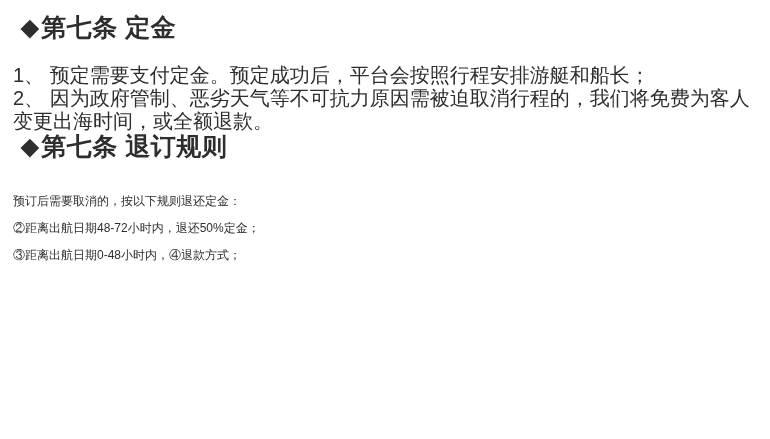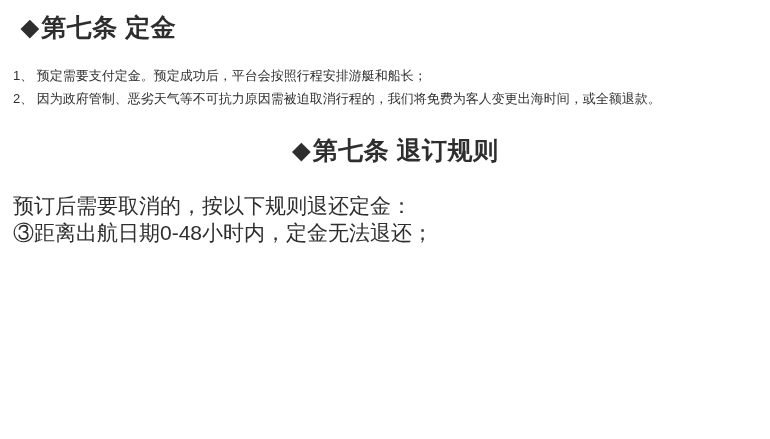--- a/index.html
+++ b/index.html
@@ -26,48 +26,46 @@
     line-height: 26px;
     font-weight: 700;
     color: #2e2e2e;
     letter-spacing: 0.5px;
     white-space: nowrap;
   }
   .section-heading.first {
     padding-top: 14px;
   }
   .section-heading.second {
-    margin-top: 27px;
-    text-align: center;
   }
   .diamond {
     display: inline-block;
     font-size: 23px;
     vertical-align: 1px;
     margin-right: 2px;
   }
   .para-block {
     margin: 24px 15px 0 13px;
     width: 748px;
   }
   .para {
     margin: 0;
-    font-size: 13px;
+    font-size: 20px;
     line-height: 23px;
     font-weight: 400;
     color: #2e2e2e;
     word-break: break-all;
   }
   .rules-block {
     margin: 29px 15px 0 13px;
     width: 748px;
   }
   .rule-line {
     margin: 0;
-    font-size: 21px;
+    font-size: 12px;
     line-height: 27px;
     font-weight: 400;
     color: #2e2e2e;
     word-break: break-all;
   }
 </style>
 </head>
 <body>
 
 <div class="doc">
@@ -76,16 +74,17 @@
 
   <div class="para-block">
     <p class="para">1、 预定需要支付定金。预定成功后，平台会按照行程安排游艇和船长；</p>
     <p class="para">2、 因为政府管制、恶劣天气等不可抗力原因需被迫取消行程的，我们将免费为客人变更出海时间，或全额退款。</p>
   </div>
 
   <h1 class="section-heading second"><span class="diamond">◆</span><span>第七条 退订规则</span></h1>
 
   <div class="rules-block">
     <p class="rule-line">预订后需要取消的，按以下规则退还定金：</p>
-    <p class="rule-line">③距离出航日期0-48小时内，定金无法退还；</p>
+    <p class="rule-line">②距离出航日期48-72小时内，退还50%定金；</p>
+    <p class="rule-line">③距离出航日期0-48小时内，④退款方式；</p>
   </div>
 
 </div>
 
 </body></html>

